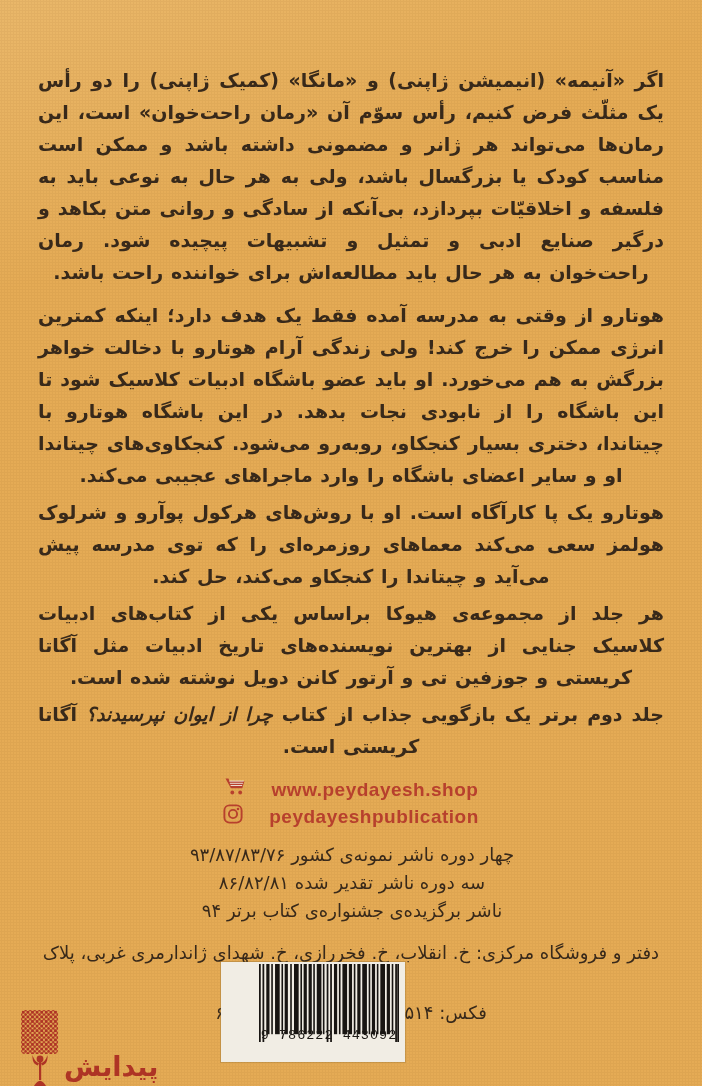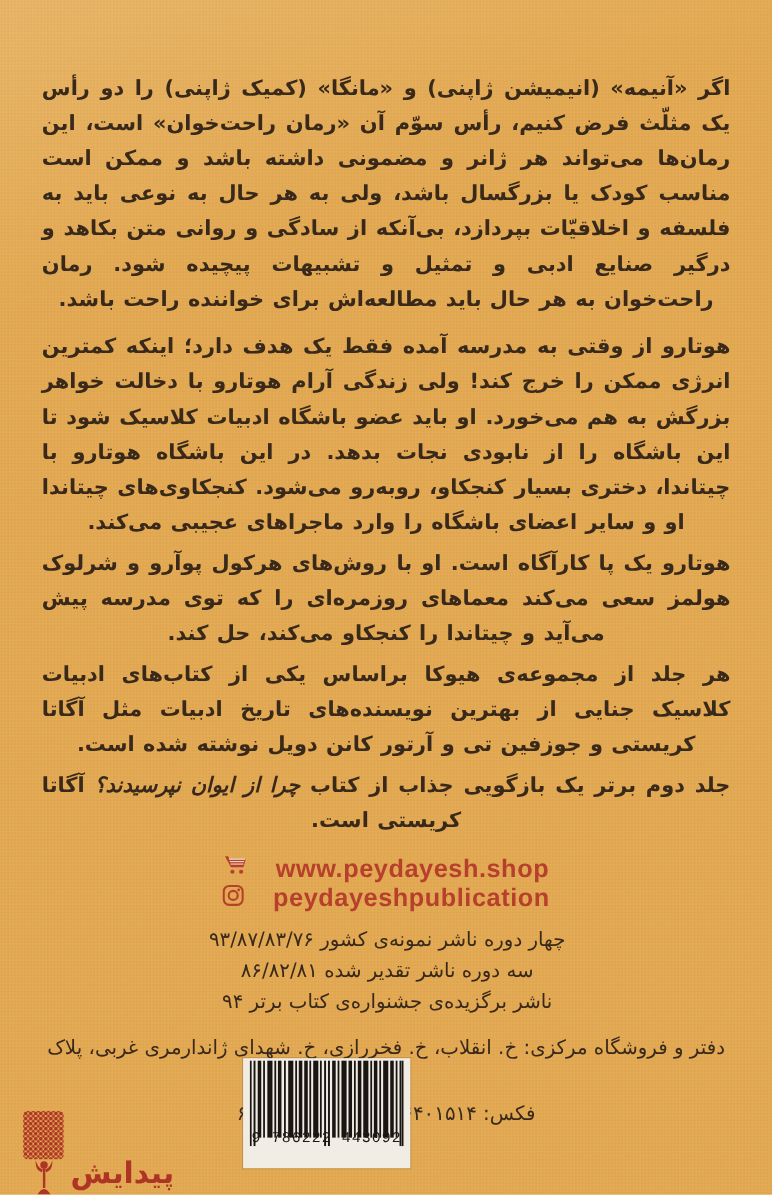--- a/index.html
+++ b/index.html
@@ -25,30 +25,30 @@
     text-align:justify; text-align-last:center;
     word-spacing:1px;
   }
   .content p.first{margin-bottom:11px;}
   .book-title-em{font-style:italic;}
   .links{margin-top:14px; direction:ltr;}
   .link-row{
     display:flex; align-items:center; justify-content:center; gap:26px;
     height:27px;
     color:#b7402d; font-family:"Liberation Sans", sans-serif;
-    font-size:23px; font-weight:600; letter-spacing:0.5px;
+    font-size:19px; font-weight:600; letter-spacing:0.5px;
   }
   .awards{margin-top:11px; text-align:center; font-size:18px; line-height:28px; font-weight:normal;}
   .award-row{direction:rtl;}
   .yrs{direction:ltr; unicode-bidi:isolate; padding-left:2px;}
   .contact{margin-top:13px; text-align:center; font-size:18px; line-height:30px; direction:rtl;}
   .barcode{
     position:absolute; left:221px; top:962px; width:152px; height:100px;
     background:#f1ede4; box-shadow:0 0 0 1px rgba(120,90,40,0.25);
-    display:flex; flex-direction:column; align-items:center;
+    display:flex; flex-direction:column; align-items:center;padding-left:32px;
   }
   .barcode svg{display:block; margin-top:2px;}
   .isbn{
     direction:ltr;
     font-family:"Liberation Mono", monospace;
     font-size:13.5px; color:#1d1a16; letter-spacing:1px; line-height:16px;
     margin-top:-14px; background:rgba(241,237,228,0.0);
   }
   .logo{
     position:absolute; left:20px; top:1008px;

